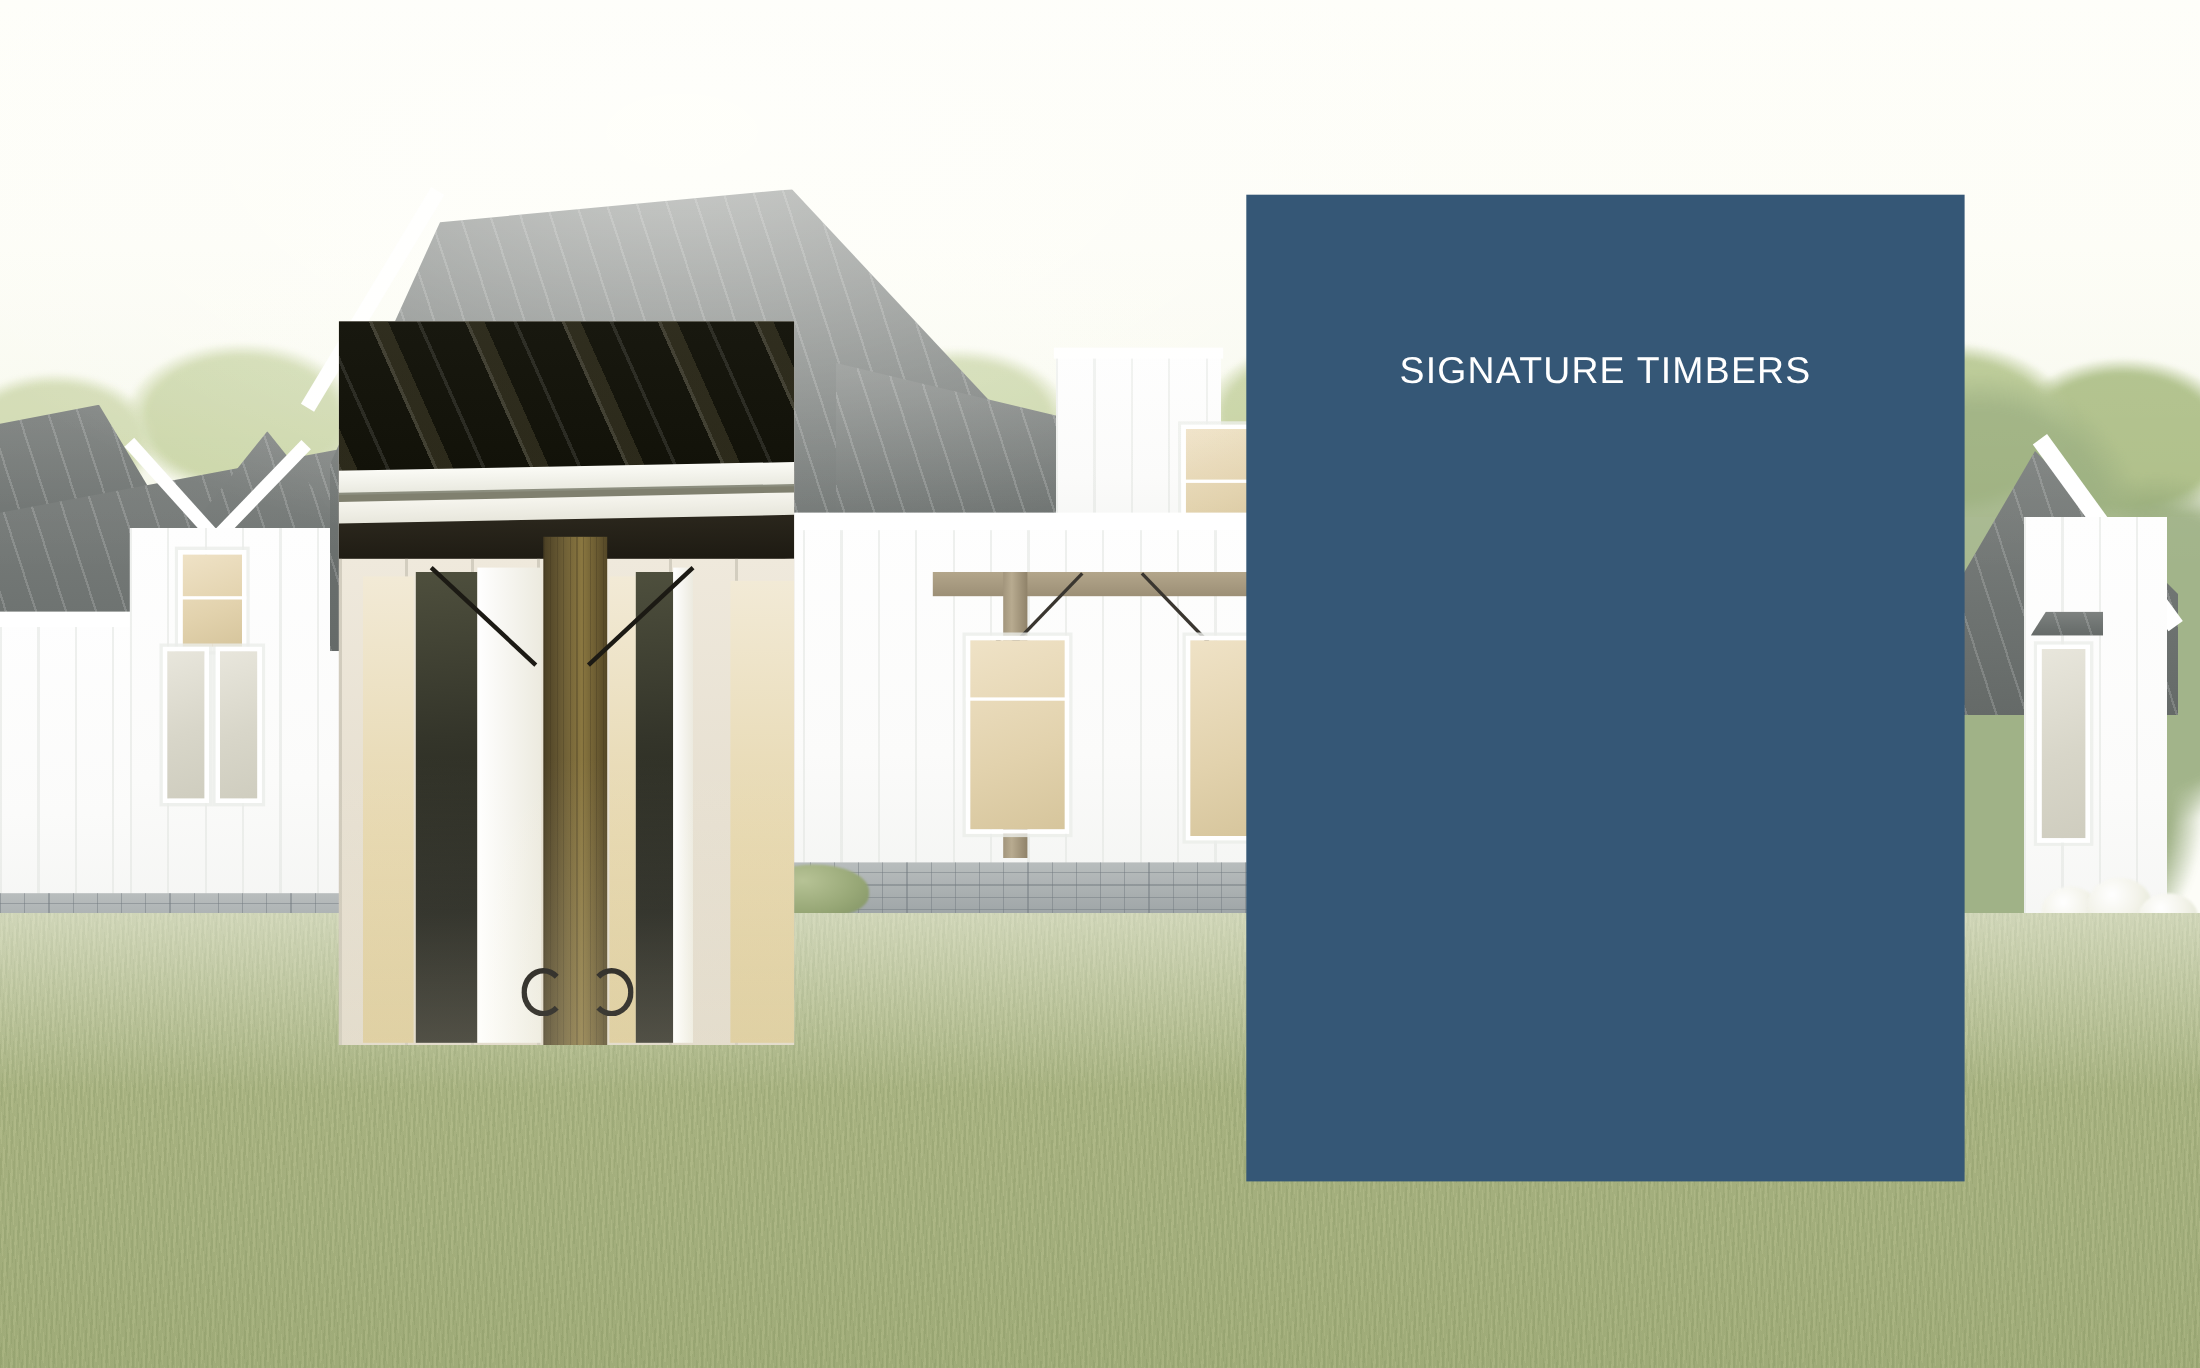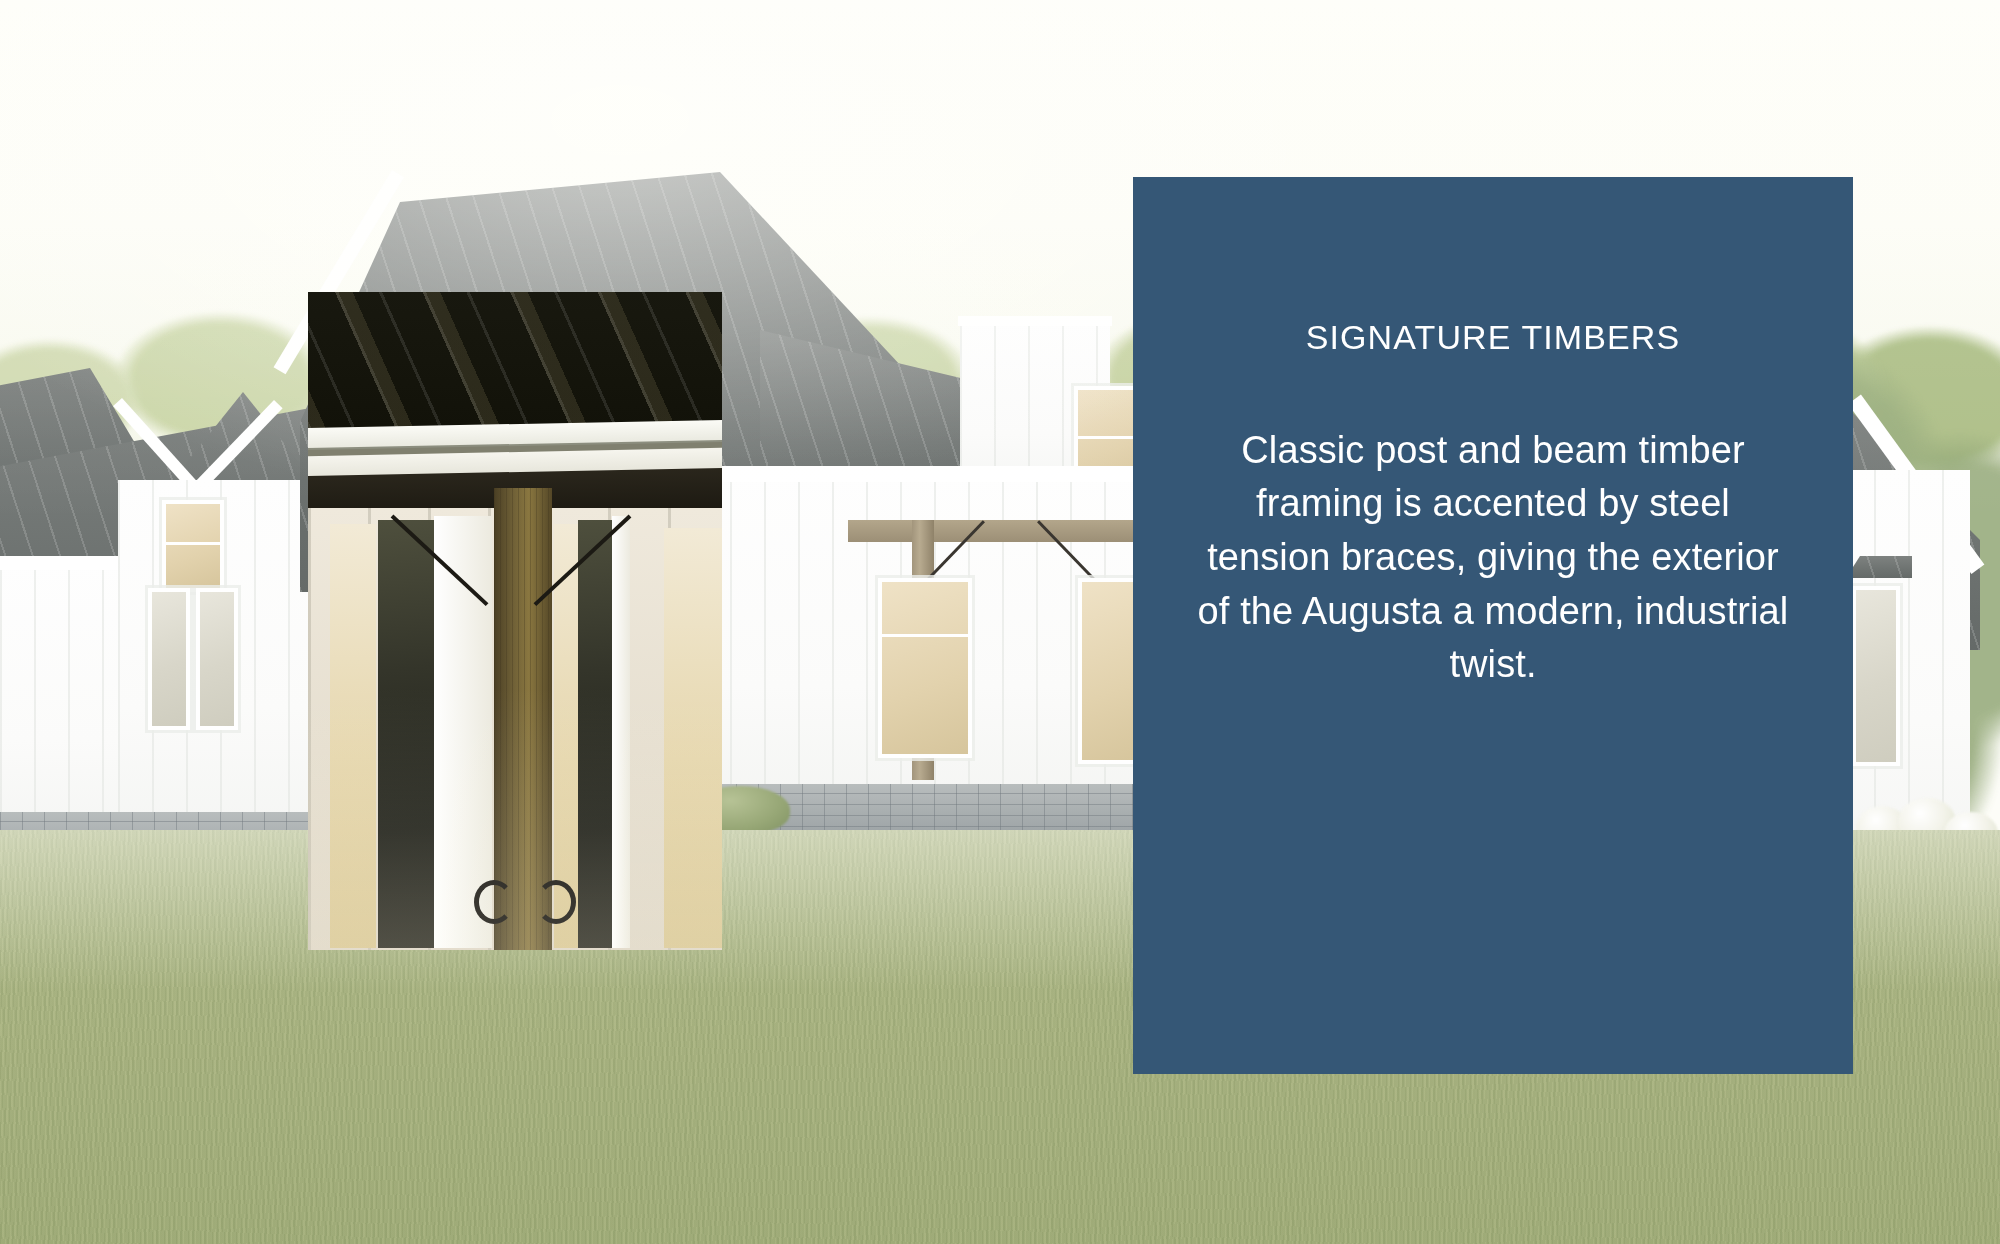--- a/index.html
+++ b/index.html
@@ -241,21 +241,21 @@
     position: absolute;
     inset: 0;
     background: linear-gradient(180deg, rgba(255,255,250,0) 60%, rgba(255,252,235,.18) 100%);
     pointer-events: none;
   }
 
   
   .panel {
     position: absolute;
     left: 1133px; top: 177px;
-    width: 720px; height: 897px;
+    width: 653px; height: 897px;
     box-sizing: border-box;
     padding: 0;
   }
   .panel-inner {
     position: absolute;
     left: 58px; right: 58px;
     top: 140px;
   }
   .panel-heading {
     margin: 0;
@@ -375,17 +375,16 @@
     <div class="inset-ring left" style="left:166px; top:588px;"></div>
     <div class="inset-brace" style="left:322px; top:222px; width:130px; transform:rotate(137deg);"></div>
     <div class="inset-ring right" style="left:228px; top:588px;"></div>
 
     <div class="inset-haze"></div>
   </div>
 
   <div class="panel" id="panel" style="background: rgb(53, 87, 118); color: rgb(255, 255, 255);">
     <div class="panel-inner">
       <h2 class="panel-heading">SIGNATURE TIMBERS</h2>
-      <p class="panel-body">Classic post and beam timber framing is accented by steel tension braces, giving the exterior of the Augusta a modern, industrial twist.</p>
     </div>
   </div>
 
 </div>
 
 </body></html>

